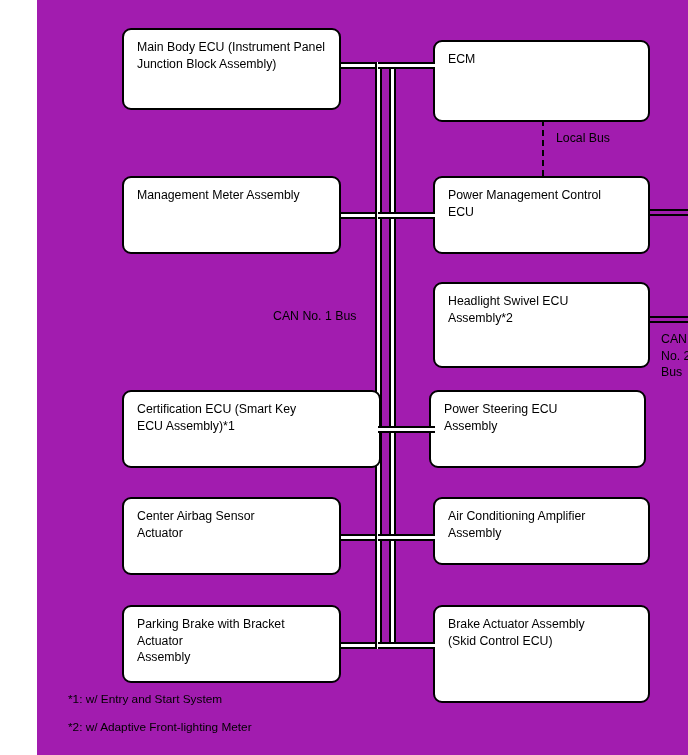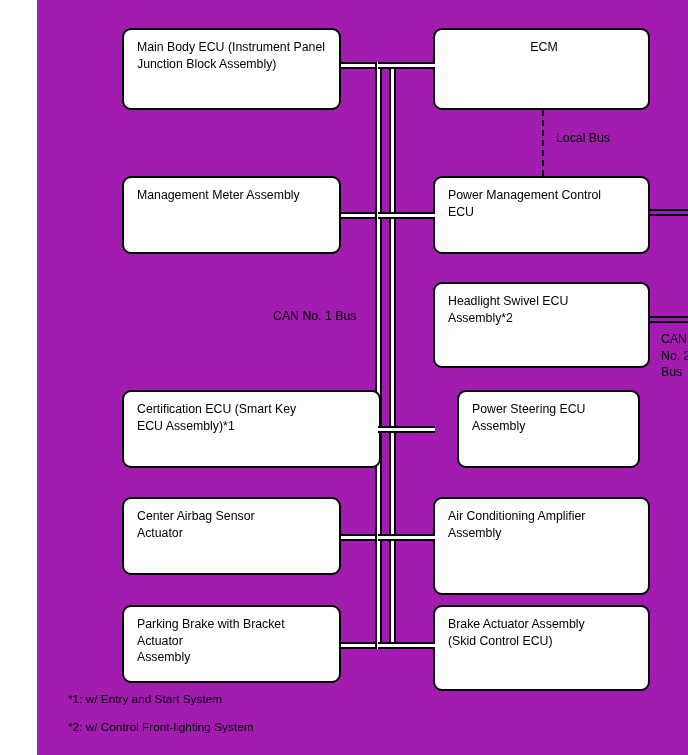--- a/index.html
+++ b/index.html
@@ -136,21 +136,21 @@
   <div class="bus-loop" style="left:609px; top:209px; width:57px; height:114px;"></div>
   <div class="bus-loop-inner" style="left:609px; top:214px; width:48px; height:104px;"></div>
 
   <div class="local-bus" style="left:505px; top:110px; height:66px;"></div>
 
   <div class="ecu-box" style="left:85px; top:28px; width:219px; height:82px;">
     <div class="ecu-label">Main Body ECU (Instrument Panel
 Junction Block Assembly)</div>
   </div>
 
-  <div class="ecu-box" style="left:396px; top:28px; width:217px; height:82px;text-align:center;">
+  <div class="ecu-box" style="left:396px; top:40px; width:217px; height:82px;">
     <div class="ecu-label">ECM</div>
   </div>
 
   <div class="ecu-box" style="left:85px; top:176px; width:219px; height:78px;">
     <div class="ecu-label">Management Meter Assembly</div>
   </div>
 
   <div class="ecu-box" style="left:396px; top:176px; width:217px; height:78px;padding-left:45px;">
     <div class="ecu-label">Power Management Control
 ECU</div>
@@ -159,50 +159,50 @@
   <div class="ecu-box" style="left:396px; top:282px; width:217px; height:86px;">
     <div class="ecu-label">Headlight Swivel ECU
 Assembly*2</div>
   </div>
 
   <div class="ecu-box" style="left:85px; top:390px; width:259px; height:78px;">
     <div class="ecu-label">Certification ECU (Smart Key
 ECU Assembly)*1</div>
   </div>
 
-  <div class="ecu-box" style="left:420px; top:390px; width:183px; height:78px;">
+  <div class="ecu-box" style="left:392px; top:390px; width:217px; height:78px;">
     <div class="ecu-label">Power Steering ECU
 Assembly</div>
   </div>
 
   <div class="ecu-box" style="left:85px; top:497px; width:219px; height:78px;">
     <div class="ecu-label">Center Airbag Sensor
 Actuator</div>
   </div>
 
-  <div class="ecu-box" style="left:396px; top:497px; width:217px; height:98px;text-decoration:underline;">
+  <div class="ecu-box" style="left:396px; top:497px; width:217px; height:68px;text-decoration:underline;">
     <div class="ecu-label">Air Conditioning Amplifier
 Assembly</div>
   </div>
 
   <div class="ecu-box" style="left:85px; top:605px; width:219px; height:78px;padding-left:42px;">
     <div class="ecu-label">Parking Brake with Bracket Actuator
 Assembly</div>
   </div>
 
-  <div class="ecu-box" style="left:396px; top:605px; width:217px; height:86px;">
+  <div class="ecu-box" style="left:396px; top:605px; width:217px; height:98px;">
     <div class="ecu-label">Brake Actuator Assembly
 (Skid Control ECU)</div>
   </div>
 
   <div class="diagram-label" style="left:519px; top:130px;text-align:center;">Local Bus</div>
 
   <div class="diagram-label" style="left:236px; top:308px;">CAN No. 1 Bus</div>
 
   <div class="diagram-label" style="left:624px; top:331px;">CAN
 No. 2
 Bus</div>
 
   <div class="footnote" style="left:31px; top:691px;">*1: w/ Entry and Start System</div>
 
-  <div class="footnote" style="left:31px; top:719px;">*2: w/ Control Front-lighting System</div>
+  <div class="footnote" style="left:31px; top:719px;">*2: w/ Adaptive Front-lighting Meter</div>
 
 </div>
 
 </body></html>

